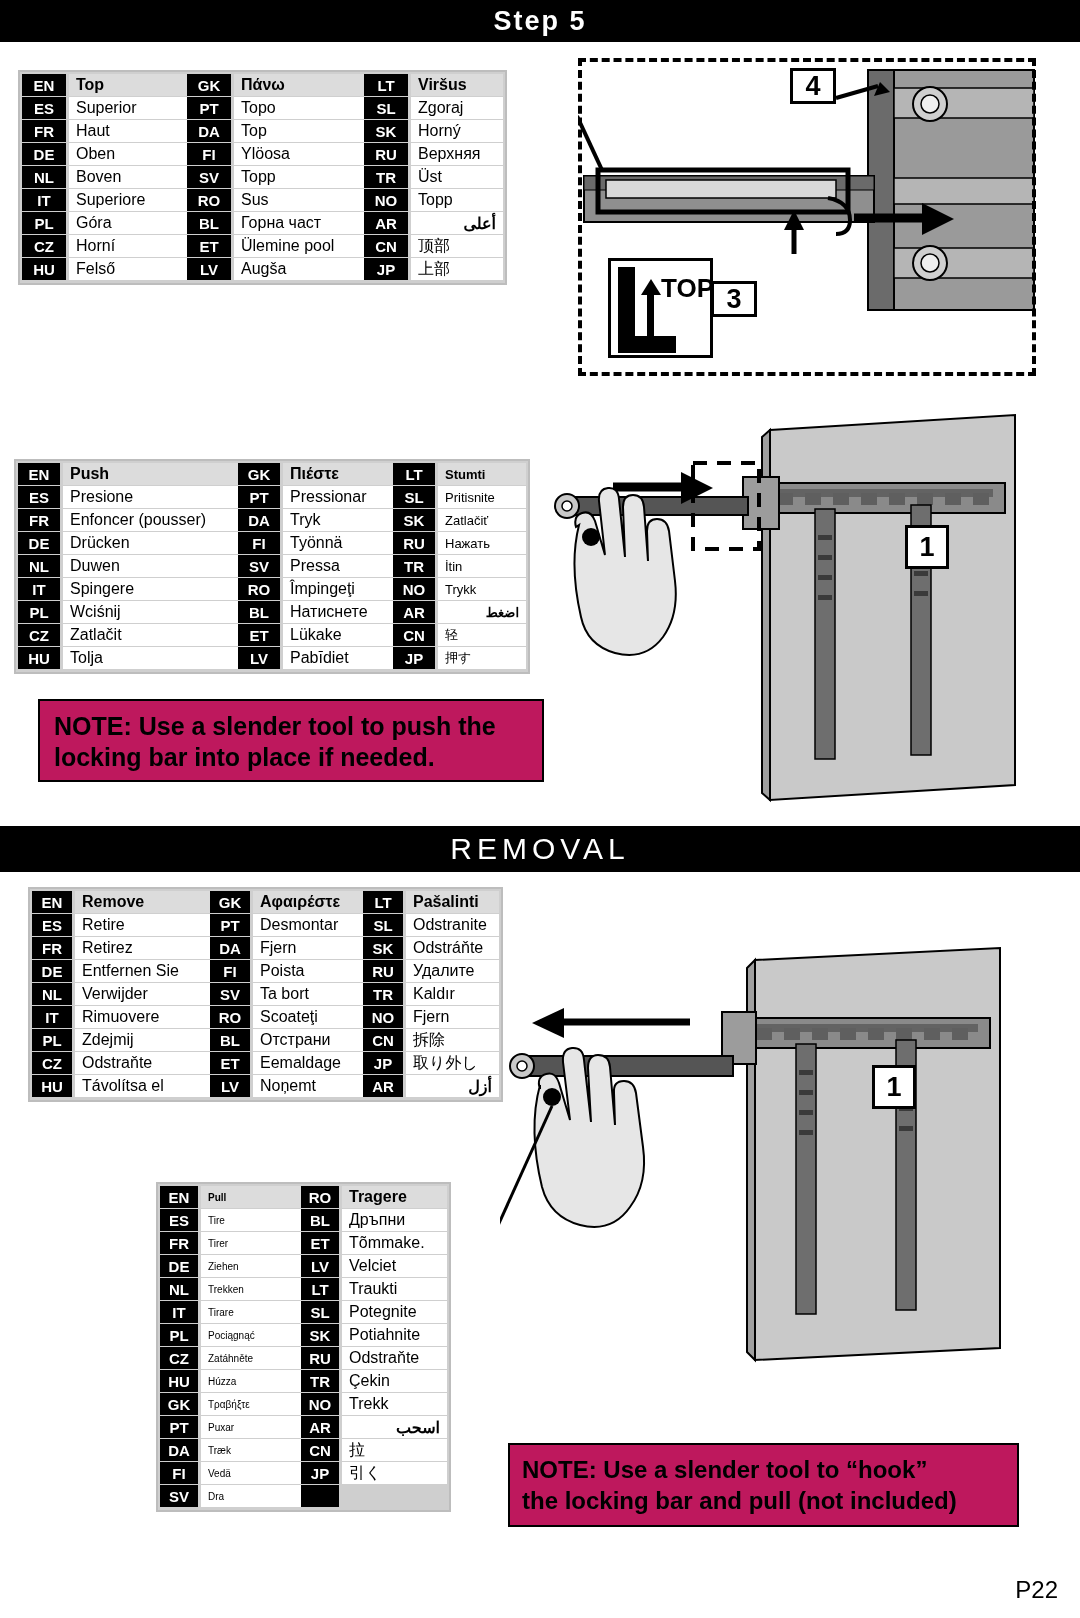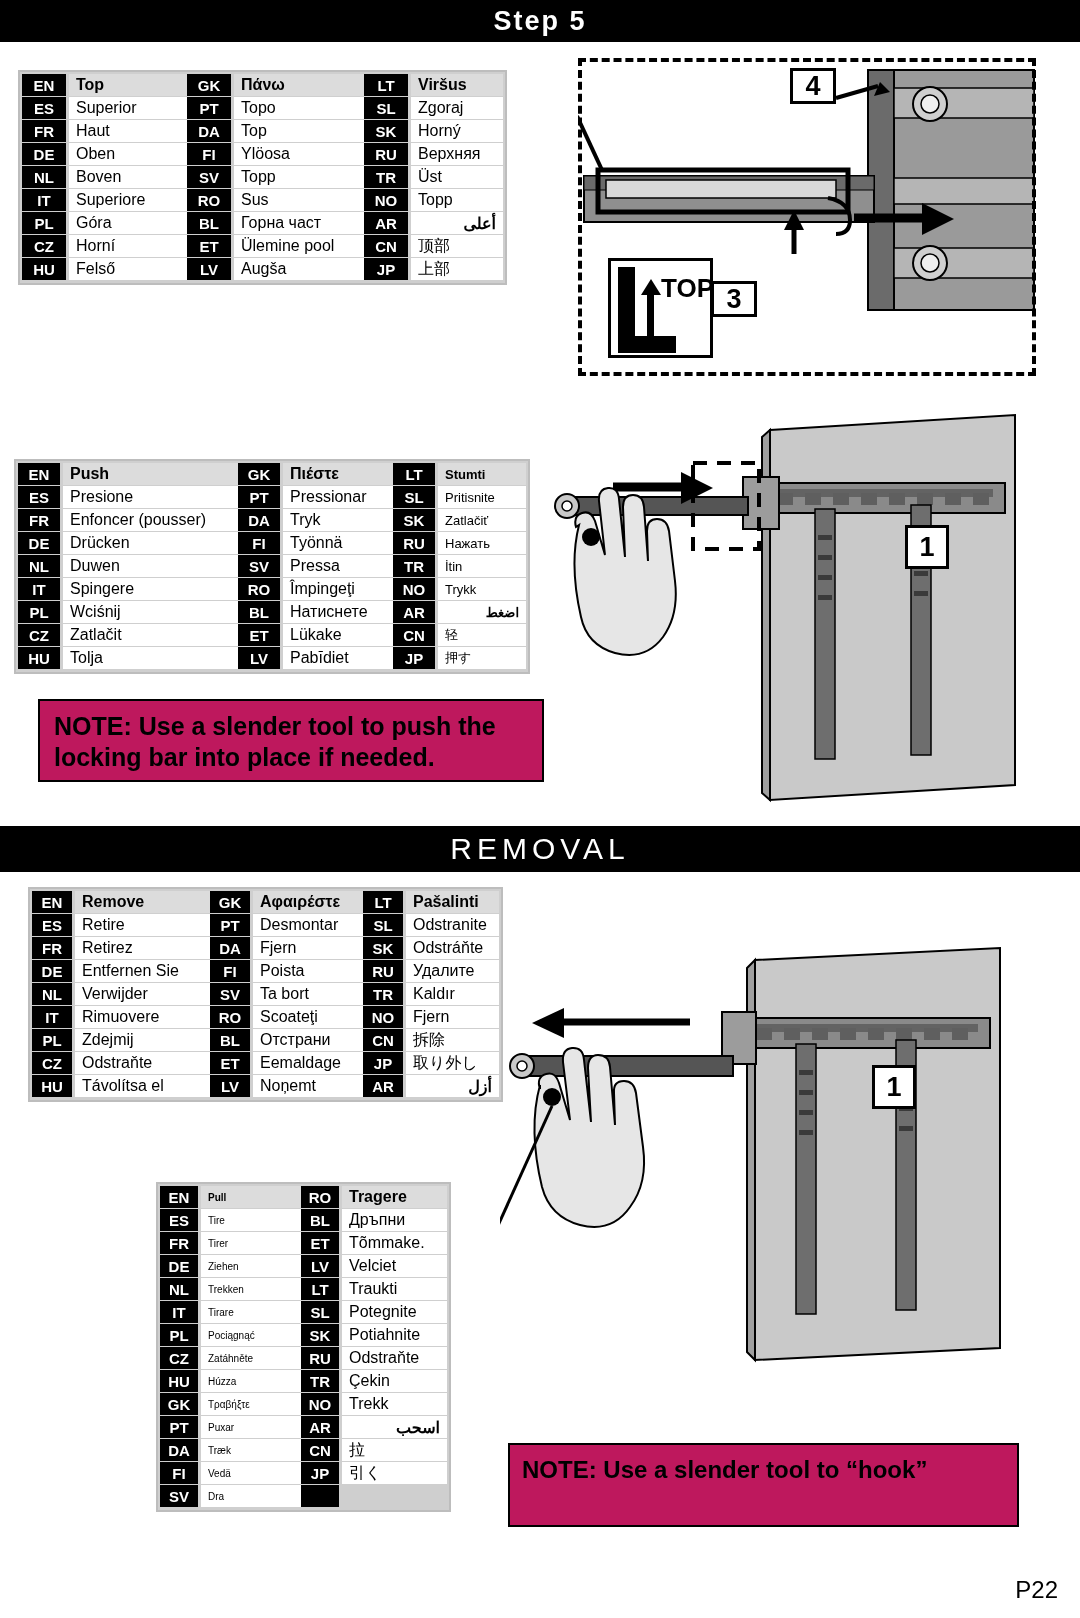--- a/index.html
+++ b/index.html
@@ -589,17 +589,18 @@
       <line x1="-4" y1="300" x2="52" y2="176" stroke="#000" stroke-width="3"></line>
     </svg>
     
     <div class="callout" style="left:372px;top:135px;width:44px;height:44px;">
       <span>1</span>
     </div>
   </div>
 
   <div class="note" id="note-pull">
     <div>NOTE:  Use a slender tool to “hook”</div>
+    <div>the locking bar and pull (not included)</div>
   </div>
 
   <div id="page-no">P22</div>
 
 </div>
 
 </body></html>

